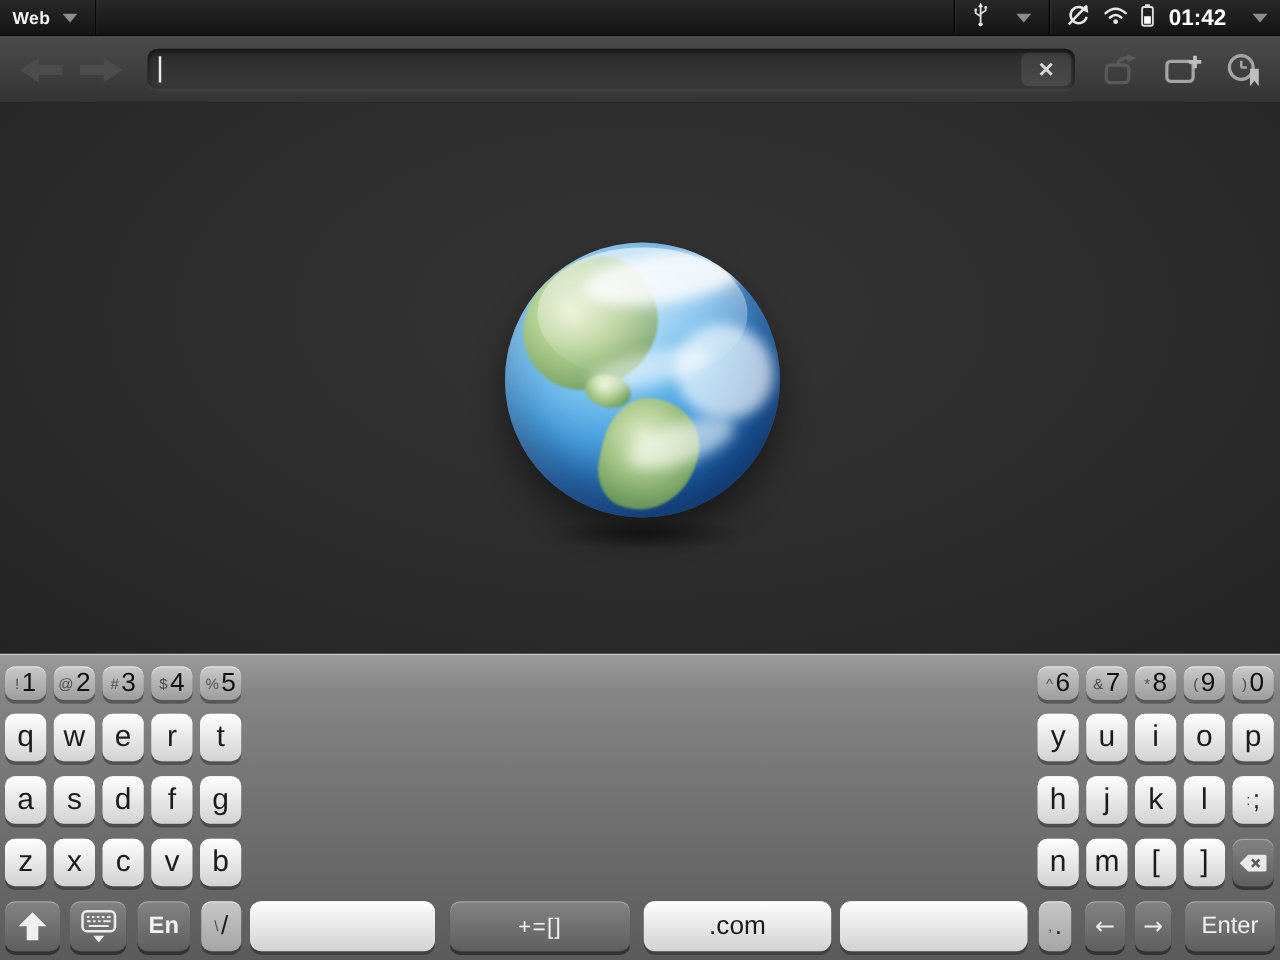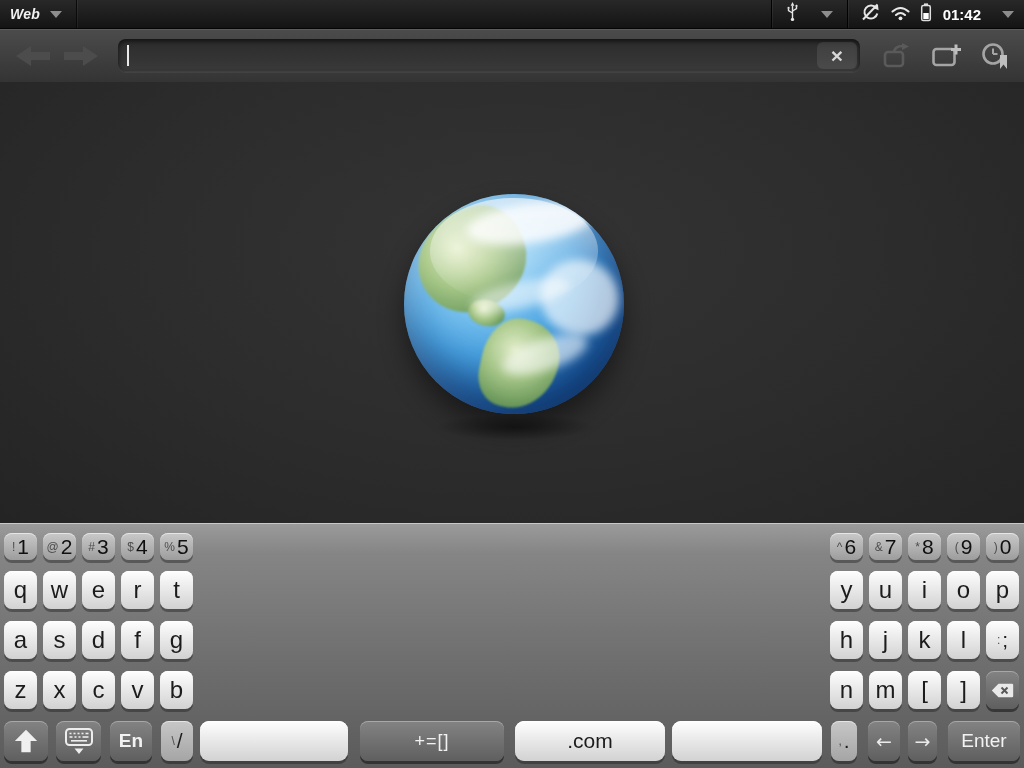--- a/index.html
+++ b/index.html
@@ -4,29 +4,29 @@
 <style>
   html,body{margin:0;padding:0;background:#000;}
   .screen{position:relative;width:1024px;height:768px;overflow:hidden;
           font-family:"Liberation Sans",sans-serif;background:#2d2d2d;}
 
   
   .topbar{position:absolute;top:0;left:0;right:0;height:28px;
           background:linear-gradient(#282828,#141414);
           border-bottom:1px solid #040404;display:flex;align-items:center;justify-content:space-between;}
   .app-menu{display:flex;align-items:center;height:100%;padding:0 14px 0 10px;
-            border-right:1px solid #0a0a0a;box-shadow:1px 0 0 rgba(255,255,255,.05);cursor:default;font-style:italic;}
+            border-right:1px solid #0a0a0a;box-shadow:1px 0 0 rgba(255,255,255,.05);cursor:default;}
   .app-name{color:#f2f2f2;font-weight:bold;font-size:14px;letter-spacing:.3px;}
   .caret{width:0;height:0;border-left:6px solid transparent;border-right:6px solid transparent;
          border-top:7px solid #8d8d8d;margin-left:10px;}
   .top-right{display:flex;align-items:center;height:100%;}
   .tdivider{width:1px;height:28px;background:#020202;box-shadow:1px 0 0 rgba(255,255,255,.06);}
   .usb-menu{display:flex;align-items:center;gap:12px;padding:0 14px;height:100%;}
   .system-menu{display:flex;align-items:center;gap:9px;padding:0 10px 0 12px;height:100%;}
-  .time{color:#fff;font-weight:bold;font-size:15px;margin:13px 2px;}
+  .time{color:#fff;font-weight:bold;font-size:18px;margin:13px 2px;}
 
   
   .chrome{position:absolute;top:29px;left:0;right:0;height:52px;
           background:linear-gradient(#4b4b4b,#343434);
           border-top:1px solid #5d5d5d;border-bottom:1px solid #111;}
   .nav-btn{position:absolute;top:8px;width:42px;height:36px;display:flex;align-items:center;justify-content:center;}
   .nav-back{left:12px;} .nav-fwd{left:60px;}
   .url-field{position:absolute;left:118px;top:9px;width:742px;height:33px;border-radius:8px;
              background:linear-gradient(#2b2b2b,#3a3a3a);
              box-shadow:inset 0 2px 5px rgba(0,0,0,.65), inset 0 -1px 0 rgba(255,255,255,.07), 0 1px 0 rgba(255,255,255,.05);}

